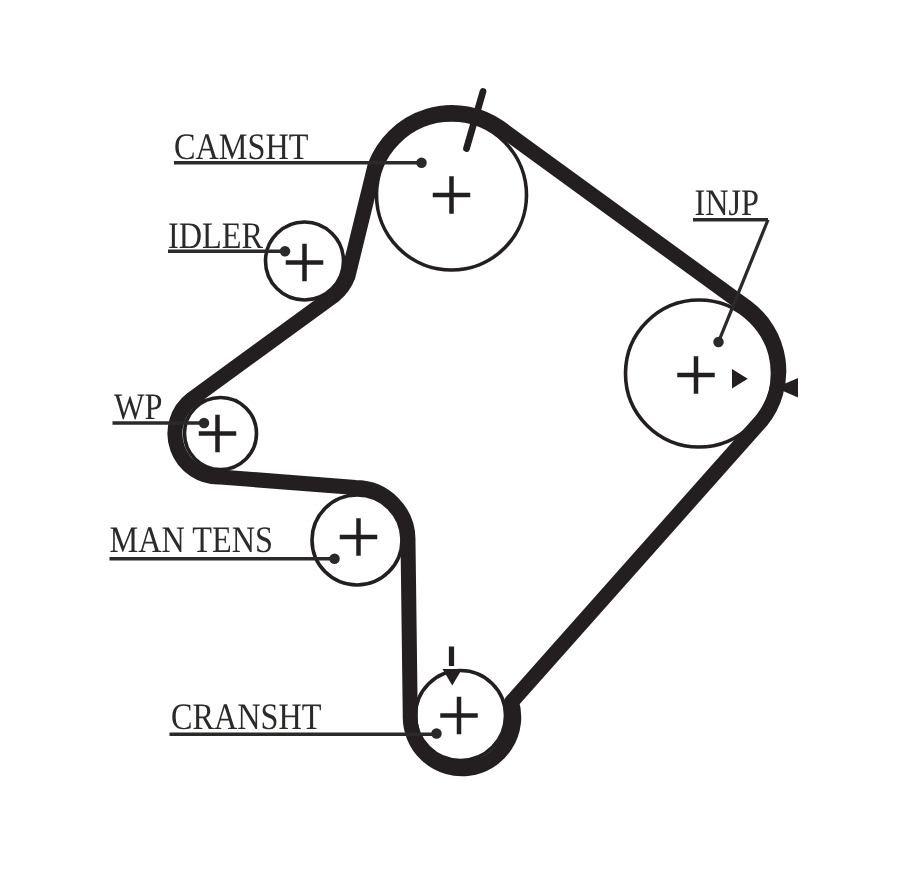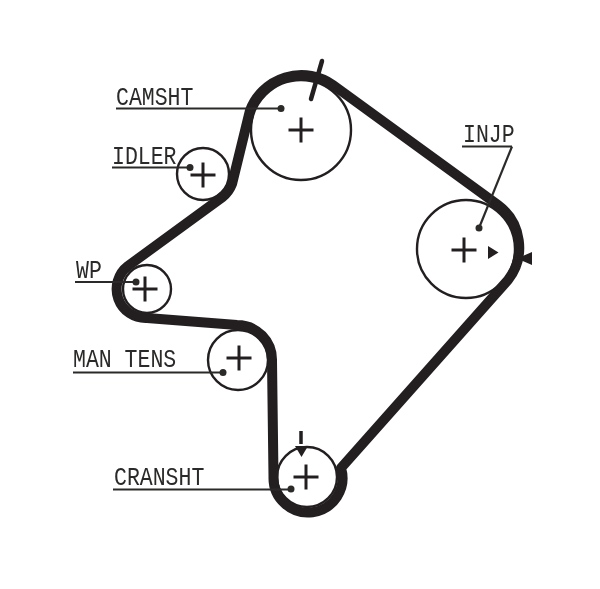--- a/index.html
+++ b/index.html
@@ -6,21 +6,21 @@
     margin: 0;
     padding: 0;
     background: #ffffff;
   }
   .stage {
     position: relative;
     width: 600px;
     height: 589px;
     background: #ffffff;
     overflow: hidden;
-    font-family: Liberation Mono, monospace;
+    font-family: Liberation Serif, serif;
   }
   .stage svg {
     position: absolute;
     left: 0;
     top: 0;
   }
   .lbl {
     position: absolute;
     font-size: 25px;
     line-height: 22px;

